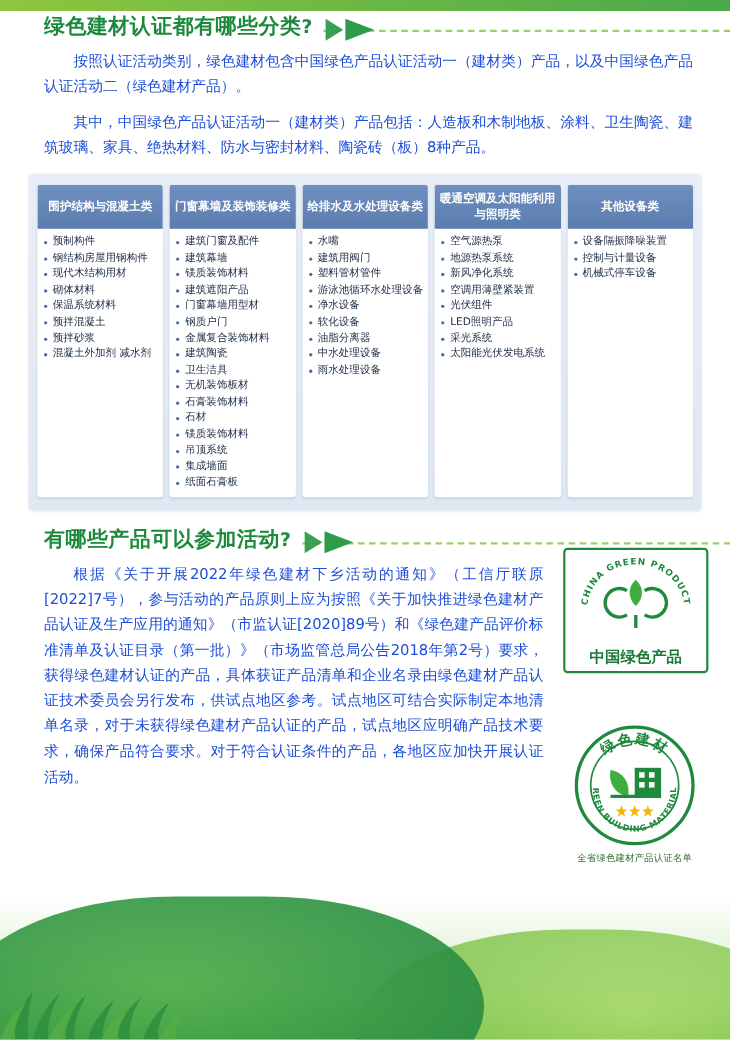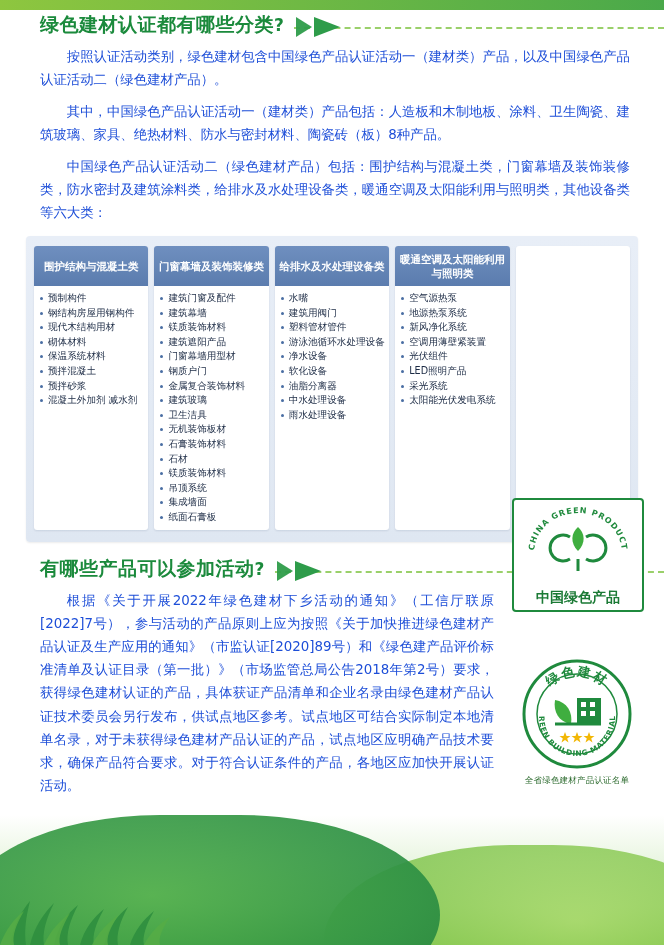--- a/index.html
+++ b/index.html
@@ -148,21 +148,20 @@
     <div class="section-title"><span>绿色建材认证都有哪些分类</span><span class="qm">?</span></div>
     <div class="arrow-wrap">
       <div class="dash-line"></div>
       <div class="arrow2"></div>
       <div class="arrow"></div>
     </div>
   </div>
 
   <p class="para">按照认证活动类别，绿色建材包含中国绿色产品认证活动一（建材类）产品，以及中国绿色产品认证活动二（绿色建材产品）。</p>
   <p class="para">其中，中国绿色产品认证活动一（建材类）产品包括：人造板和木制地板、涂料、卫生陶瓷、建筑玻璃、家具、绝热材料、防水与密封材料、陶瓷砖（板）8种产品。</p>
-  <p class="para">中国绿色产品认证活动二（绿色建材产品）包括：围护结构与混凝土类，门窗幕墙及装饰装修类，防水密封及建筑涂料类，给排水及水处理设备类，暖通空调及太阳能利用与照明类，其他设备类等六大类：</p>
 
   <div class="cat-panel">
 
     <div class="cat-col">
       <div class="cat-head">围护结构与混凝土类</div>
       <div class="cat-body">
         <div class="cat-item">预制构件</div>
         <div class="cat-item">钢结构房屋用钢构件</div>
         <div class="cat-item">现代木结构用材</div>
         <div class="cat-item">砌体材料</div>
@@ -176,21 +175,21 @@
     <div class="cat-col">
       <div class="cat-head">门窗幕墙及装饰装修类</div>
       <div class="cat-body">
         <div class="cat-item">建筑门窗及配件</div>
         <div class="cat-item">建筑幕墙</div>
         <div class="cat-item">镁质装饰材料</div>
         <div class="cat-item">建筑遮阳产品</div>
         <div class="cat-item">门窗幕墙用型材</div>
         <div class="cat-item">钢质户门</div>
         <div class="cat-item">金属复合装饰材料</div>
-        <div class="cat-item">建筑玻璃</div>
+        <div class="cat-item">建筑陶瓷</div>
         <div class="cat-item">卫生洁具</div>
         <div class="cat-item">无机装饰板材</div>
         <div class="cat-item">石膏装饰材料</div>
         <div class="cat-item">石材</div>
         <div class="cat-item">镁质装饰材料</div>
         <div class="cat-item">吊顶系统</div>
         <div class="cat-item">集成墙面</div>
         <div class="cat-item">纸面石膏板</div>
       </div>
     </div>
@@ -219,20 +218,26 @@
         <div class="cat-item">新风净化系统</div>
         <div class="cat-item">空调用薄壁紧装置</div>
         <div class="cat-item">光伏组件</div>
         <div class="cat-item">LED照明产品</div>
         <div class="cat-item">采光系统</div>
         <div class="cat-item">太阳能光伏发电系统</div>
       </div>
     </div>
 
     <div class="cat-col">
+      <div class="cat-head">其他设备类</div>
+      <div class="cat-body">
+        <div class="cat-item">设备隔振降噪装置</div>
+        <div class="cat-item">控制与计量设备</div>
+        <div class="cat-item">机械式停车设备</div>
+      </div>
     </div>
 
   </div>
 
   <div class="section-head sec2">
     <div class="section-title"><span>有哪些产品可以参加活动</span><span class="qm">?</span></div>
     <div class="arrow-wrap">
       <div class="dash-line"></div>
       <div class="arrow2"></div>
       <div class="arrow"></div>

